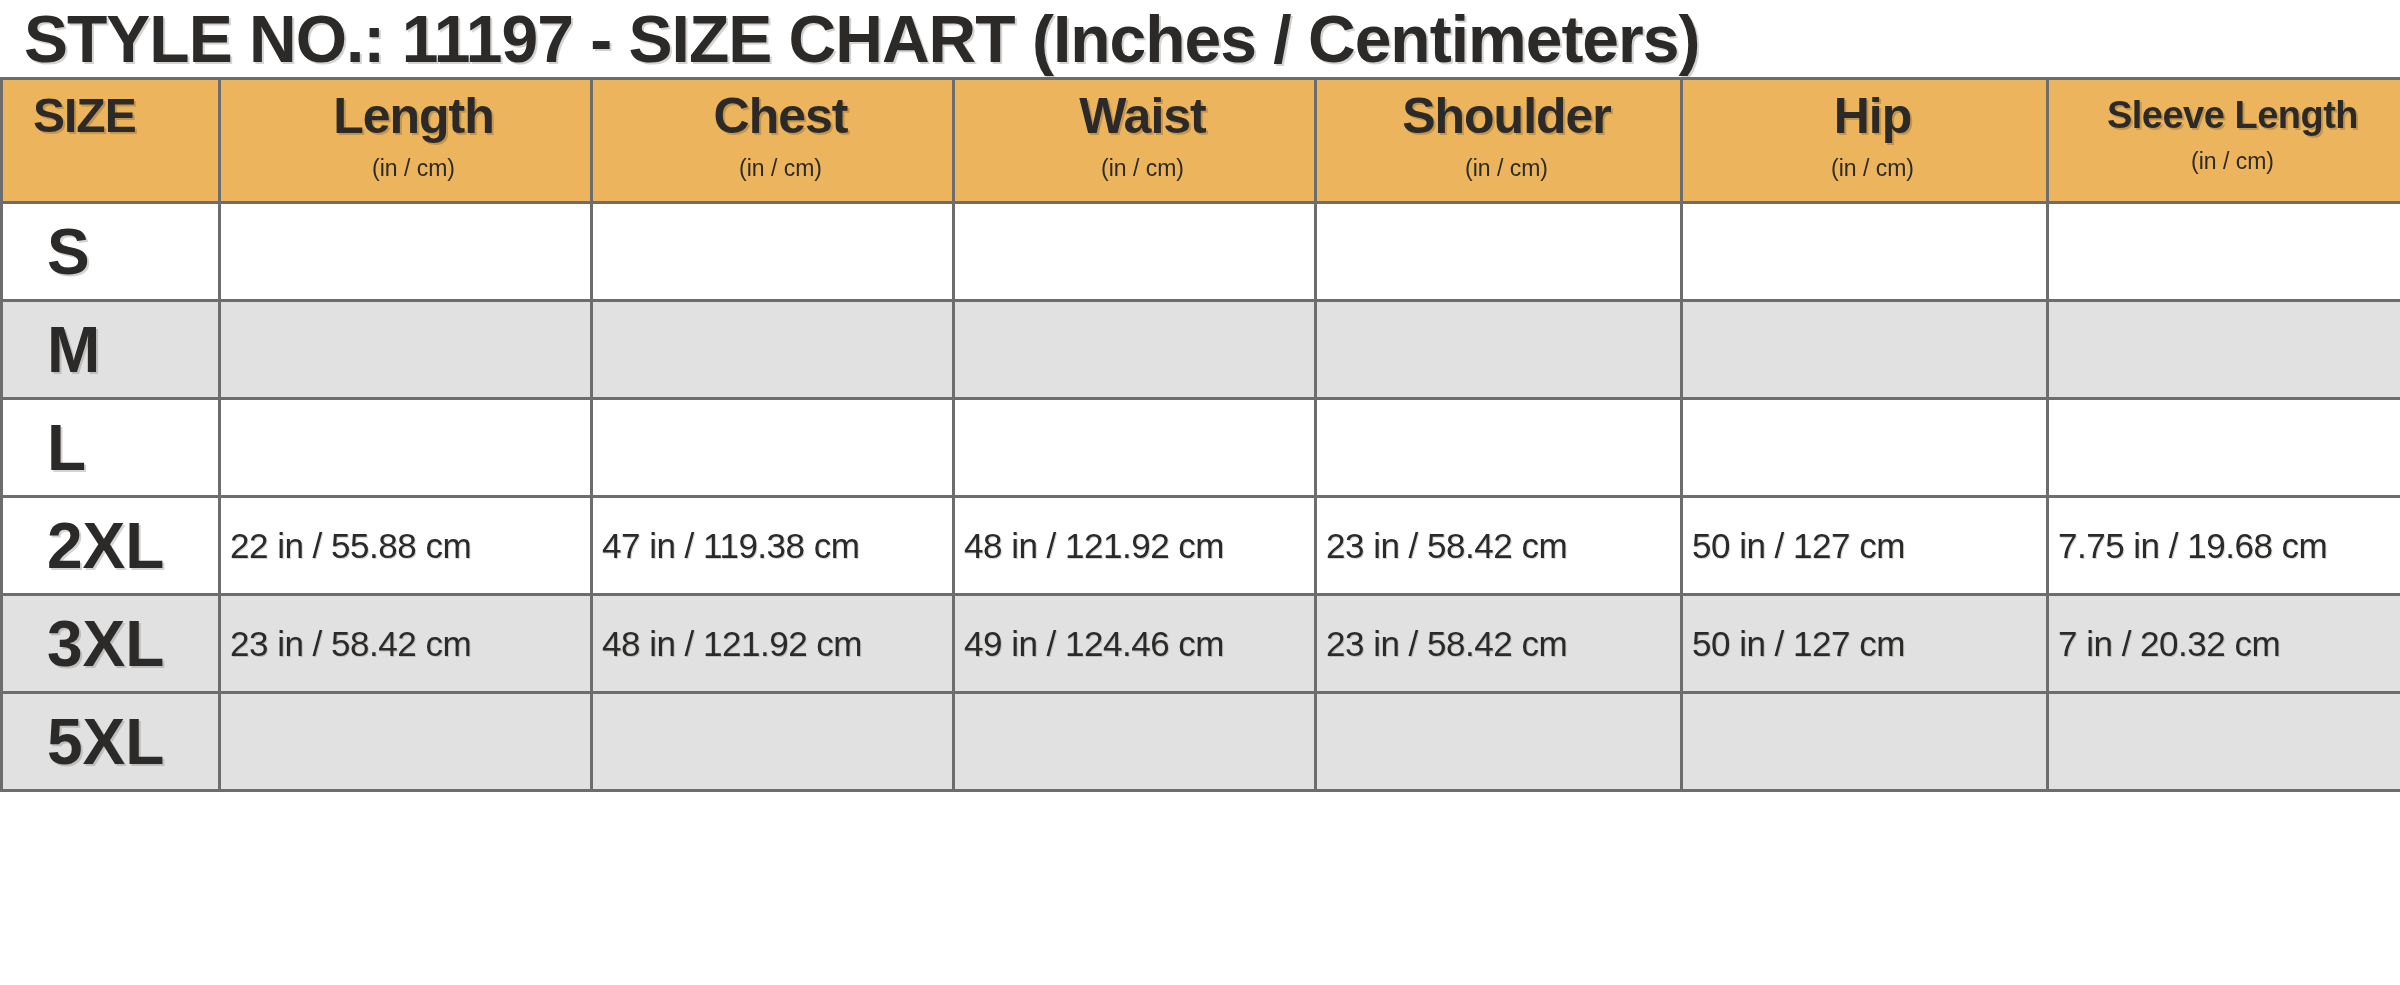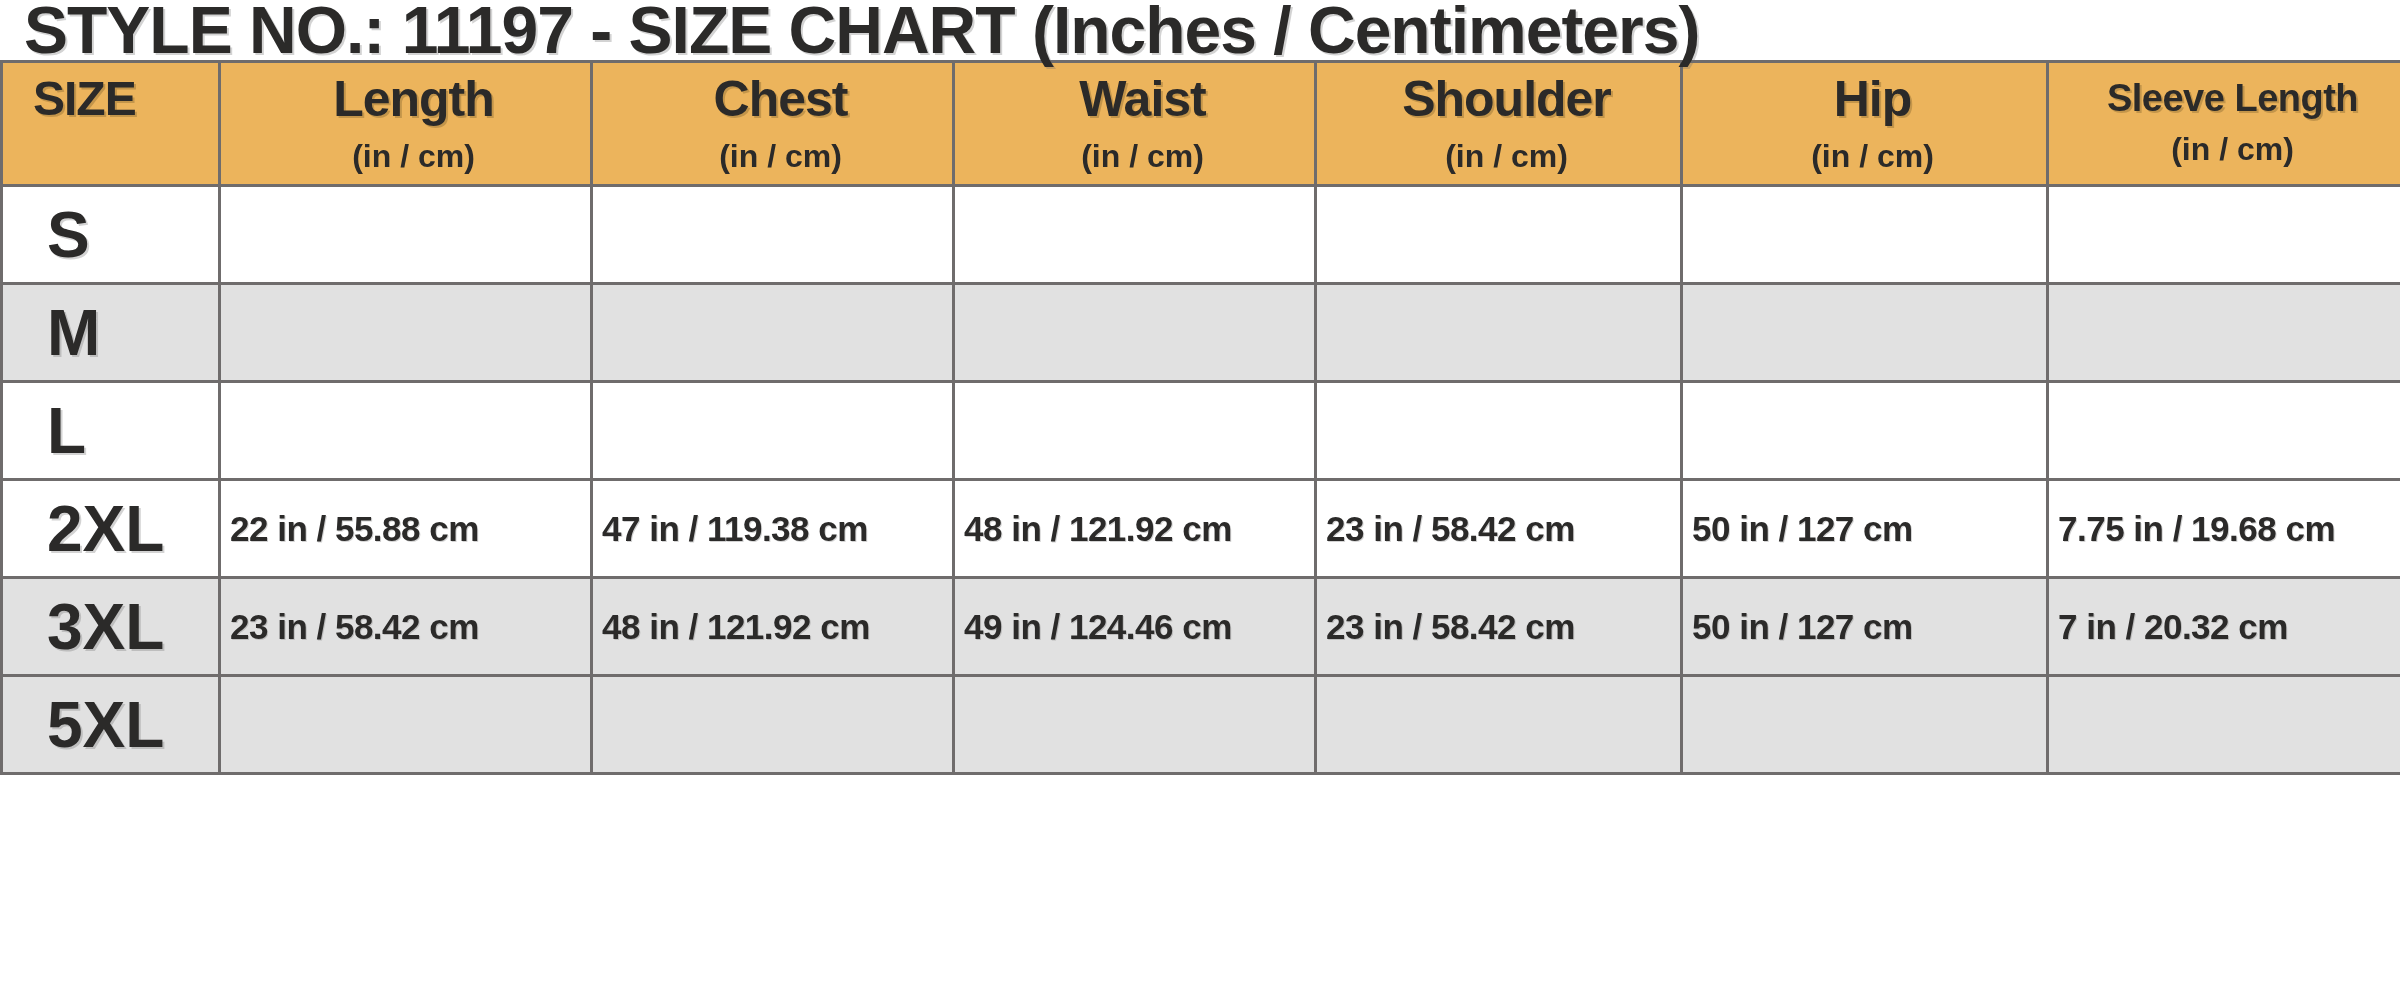--- a/index.html
+++ b/index.html
@@ -10,21 +10,21 @@
   }
   *{margin:0;padding:0;box-sizing:border-box;}
   html,body{width:2400px;background:#ffffff;}
   body{
     height:985px;
     overflow:hidden;
     font-family:"Liberation Sans","DejaVu Sans",sans-serif;
     color:var(--ink);
   }
   .title{
-    height:60px;
+    height:77px;
     display:flex;
     align-items:center;
     padding-left:24px;
     font-size:66px;
     font-weight:bold;
     letter-spacing:-1px;
     white-space:nowrap;
     color:var(--ink);
     text-shadow:2px 2px 0 rgba(110,110,110,0.30);
   }
@@ -53,35 +53,35 @@
     font-size:50px;
     font-weight:bold;
     letter-spacing:-1px;
     text-shadow:2px 2px 0 rgba(90,70,30,0.28);
   }
   th.size-col{text-align:left;}
   th.size-col .h-stack{align-items:flex-start;padding-left:14px;margin-left:16px;}
   th.size-col .h-label{font-size:48px;}
   th.sleeve-col .h-label{font-size:38px;letter-spacing:-0.5px;}
   .h-sub{
-    font-size:32px;
-    font-weight:bold;
+    font-size:23px;
+    font-weight:normal;
     margin-top:12px;
     min-height:38px;
   }
   td.size-cell{
     font-size:64px;
     font-weight:bold;
     padding-left:44px;
     vertical-align:middle;
     text-shadow:2px 2px 0 rgba(110,110,110,0.30);
   }
   td.val{
     font-size:35px;
-    font-weight:bold;
+    font-weight:normal;
     letter-spacing:-0.5px;
     padding-left:9px;
     vertical-align:middle;
     text-shadow:1px 1px 0 rgba(110,110,110,0.30);
   }
 </style>
 </head>
 <body>
 
 <div class="page">

